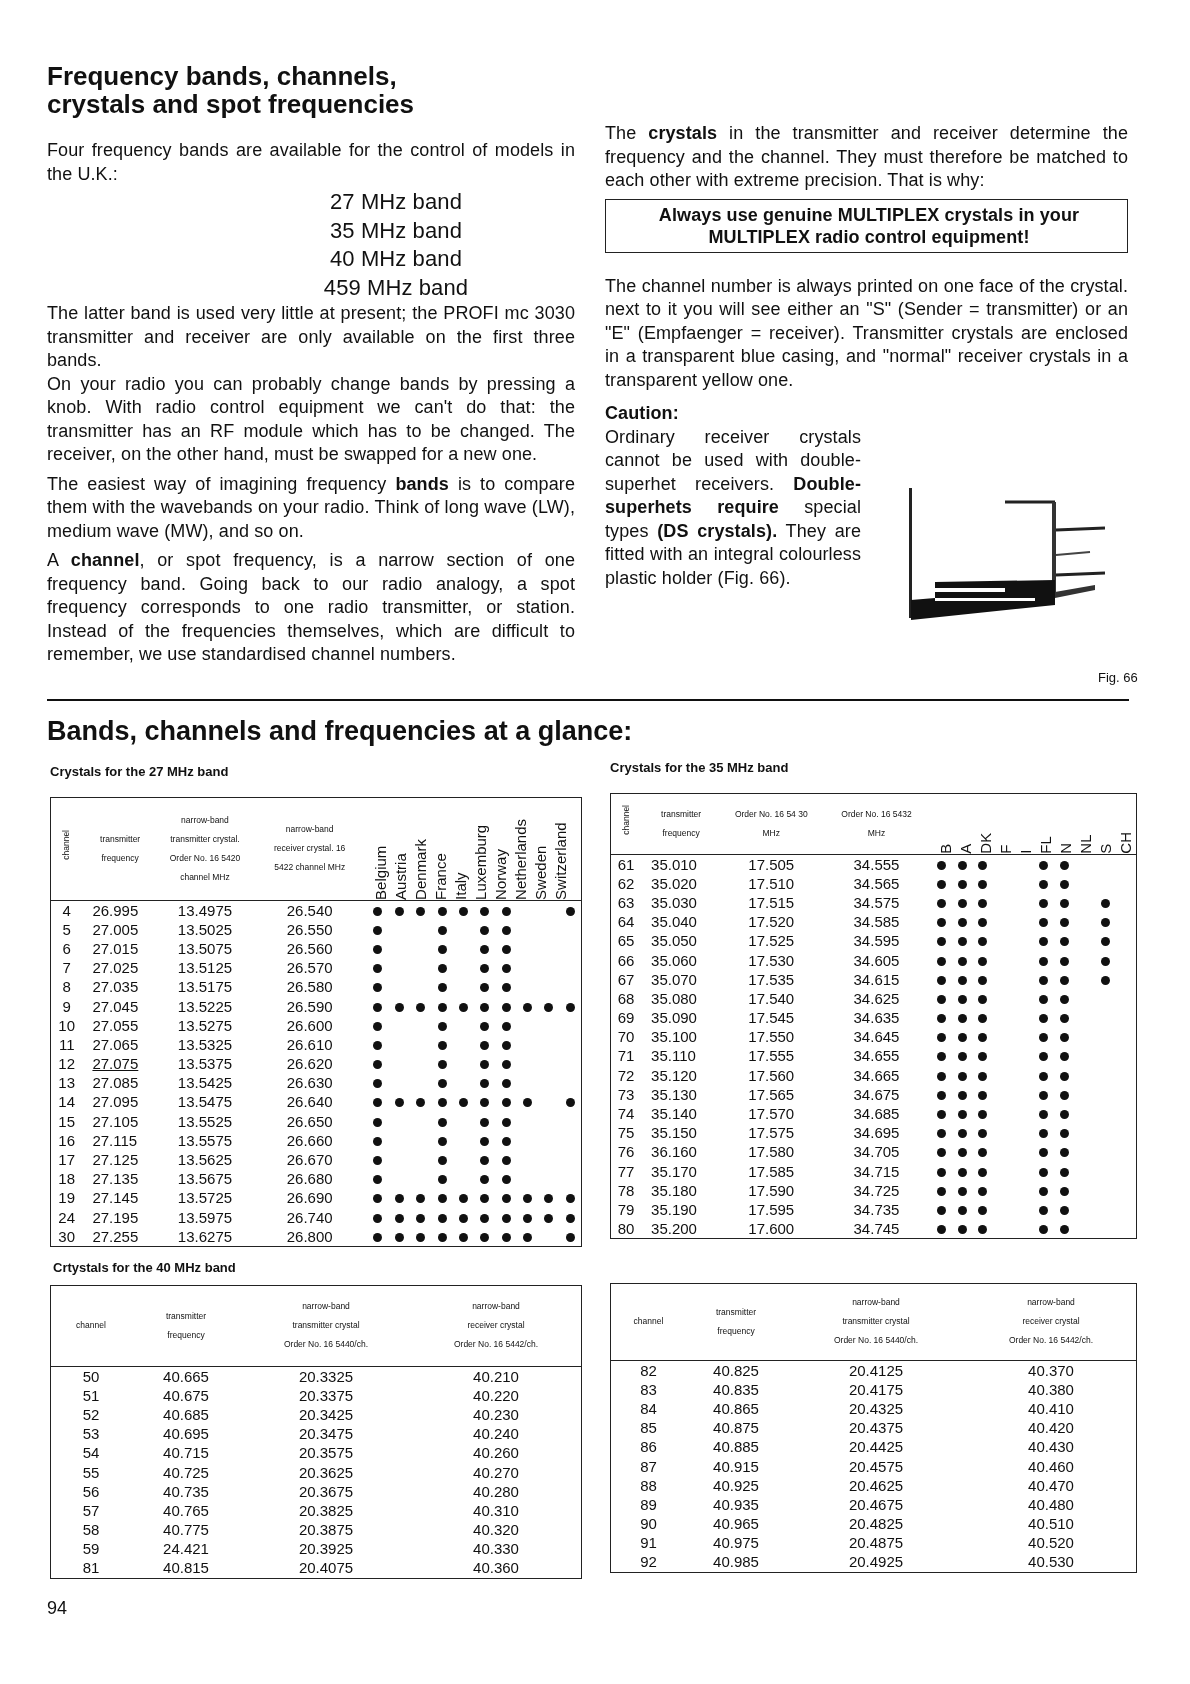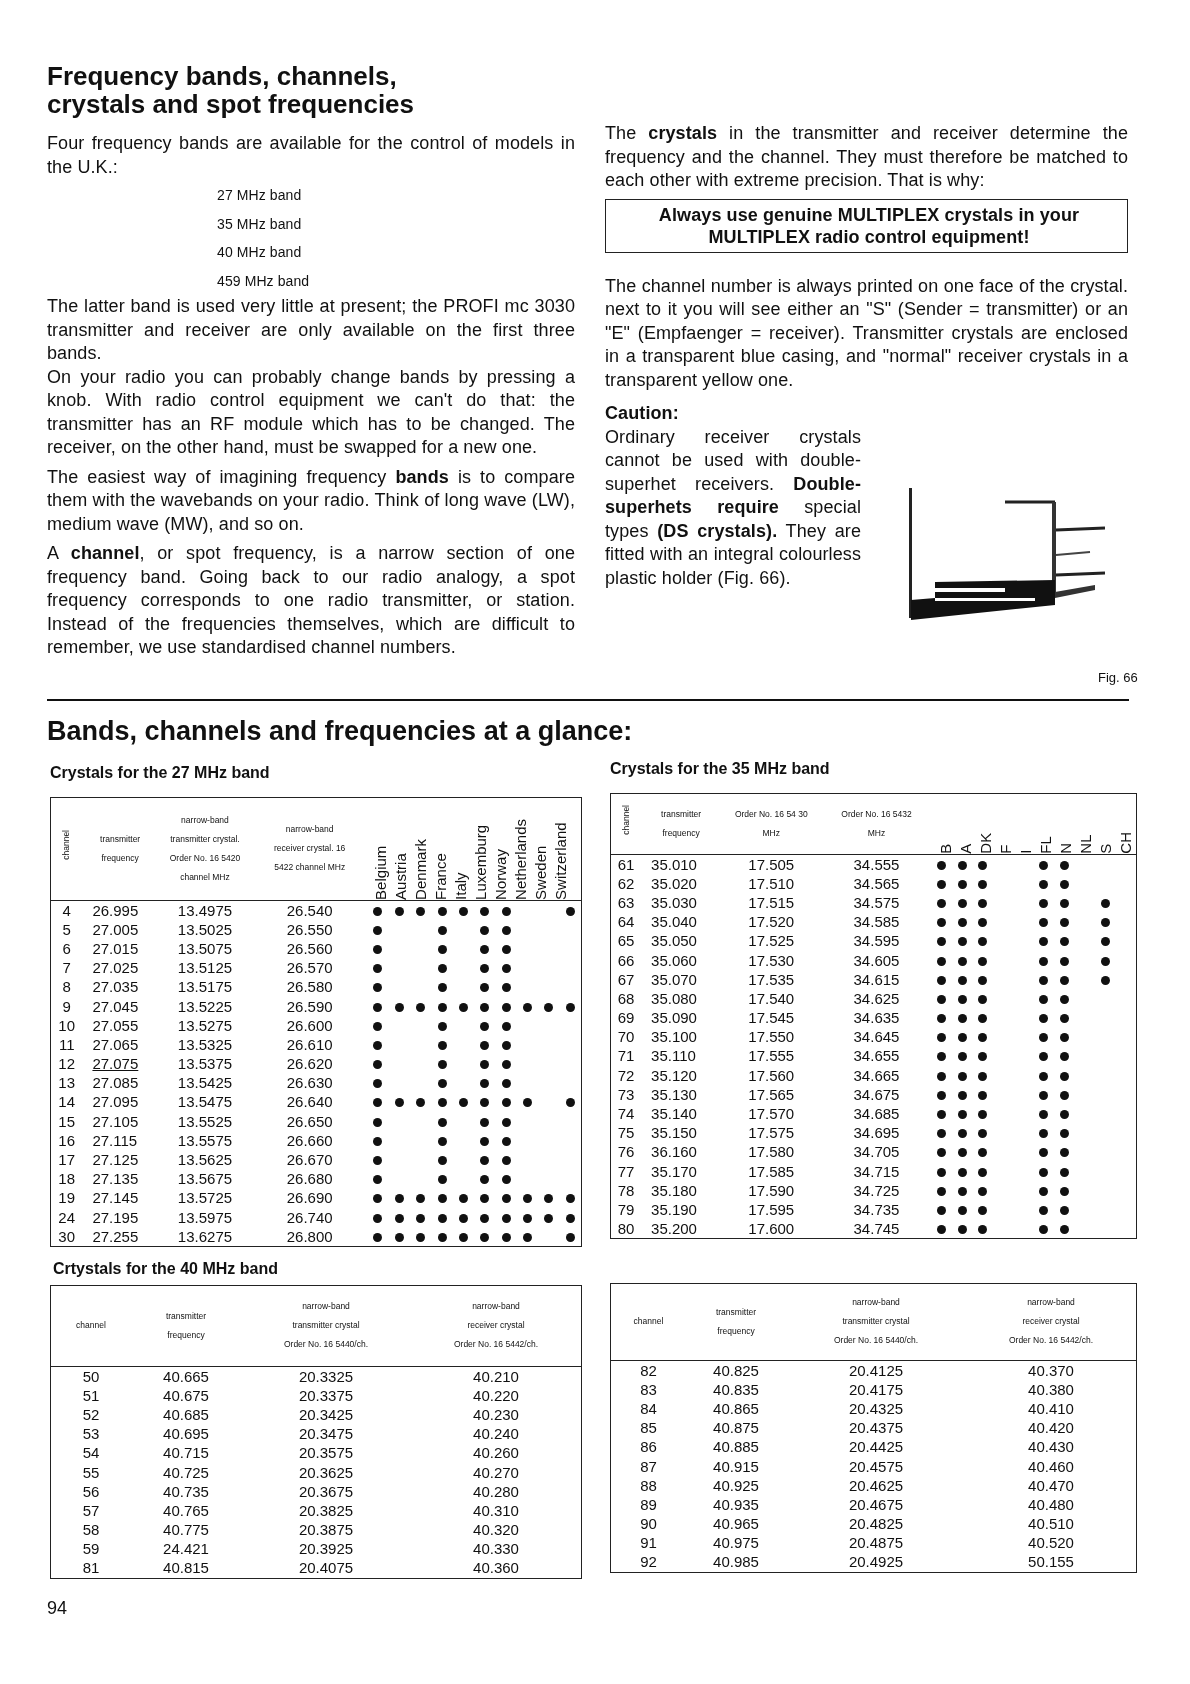--- a/index.html
+++ b/index.html
@@ -1,44 +1,44 @@
 <!DOCTYPE html>
 <html><head>
 <meta charset="utf-8">
 <style>
   html,body{margin:0;padding:0;background:#fff;}
   body{width:1190px;height:1684px;position:relative;font-family:"Liberation Sans",sans-serif;color:#111;overflow:hidden;}
   .abs{position:absolute;}
   h1{font-size:26px;font-weight:bold;margin:0;line-height:28px;}
   .body-text{font-size:18px;line-height:23.5px;letter-spacing:0.1px;}
   .body-text p{margin:0 0 6px 0;text-align:justify;}
-  .bands{font-size:14px;line-height:28.5px;padding-left:170px;}
+  .bands{text-align:center;font-size:22px;line-height:28.5px;padding-left:170px;}
   .notice{border:1px solid #222;text-align:center;font-weight:bold;font-size:18px;line-height:22px;padding:4px 10px;}
   .hr{position:absolute;height:2px;background:#111;}
   h2{font-size:27px;font-weight:bold;margin:0;}
-  h3{font-size:16px;font-weight:bold;margin:0;}
+  h3{font-size:13px;font-weight:bold;margin:0;}
   table{border-collapse:collapse;font-size:15px;}
   .tbl{position:absolute;border:1px solid #222;}
   .tbl td{padding:0;height:19.2px;line-height:19px;}
   .hdr{font-size:8.5px;line-height:13px;text-align:center;}
   .rot{writing-mode:vertical-rl;transform:rotate(180deg);white-space:nowrap;}
   .dot{display:inline-block;width:9px;height:9px;border-radius:50%;background:#111;}
   .dotcell{width:20px;text-align:center;}
   .ctr{text-align:center;}
   .fig{position:absolute;}
 </style>
 </head>
 <body>
 
 <div class="abs" style="left:47px;top:62px;">
   <h1>Frequency bands, channels,</h1>
   <h1>crystals and spot frequencies</h1>
 </div>
 
-<div class="abs body-text" style="left:47px;top:132px;width:528px;">
+<div class="abs body-text" style="left:47px;top:139px;width:528px;">
   <p style="margin-bottom:2px;">Four frequency bands are available for the control of models in the U.K.:</p>
   <div class="bands">
     <div>27 MHz band</div>
     <div>35 MHz band</div>
     <div>40 MHz band</div>
     <div>459 MHz band</div>
   </div>
   <p>The latter band is used very little at present; the PROFI mc 3030 transmitter and receiver are only available on the first three bands.</p>
   <p style="margin-top:-6px;">On your radio you can probably change bands by pressing a knob. With radio control equipment we can't do that: the transmitter has an RF module which has to be changed. The receiver, on the other hand, must be swapped for a new one.</p>
   <p><span>The easiest way of imagining frequency </span><b>bands</b><span> is to compare them with the wavebands on your radio. Think of long wave (LW), medium wave (MW), and so on.</span></p>
@@ -938,19 +938,19 @@
         <tr>
           <td class="ctr">91</td>
           <td class="ctr">40.975</td>
           <td class="ctr">20.4875</td>
           <td class="ctr">40.520</td>
         </tr>
         <tr>
           <td class="ctr">92</td>
           <td class="ctr">40.985</td>
           <td class="ctr">20.4925</td>
-          <td class="ctr">50.155</td>
+          <td class="ctr">40.530</td>
         </tr>
       </tbody>
   </table>
 </div>
 
 <div class="abs" style="left:47px;top:1598px;font-size:18px;">94</div>
 
 </body></html>

